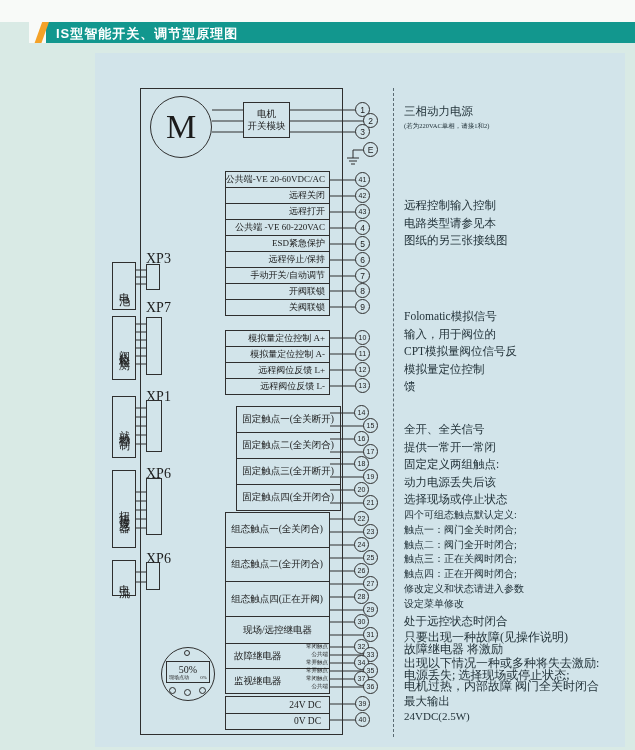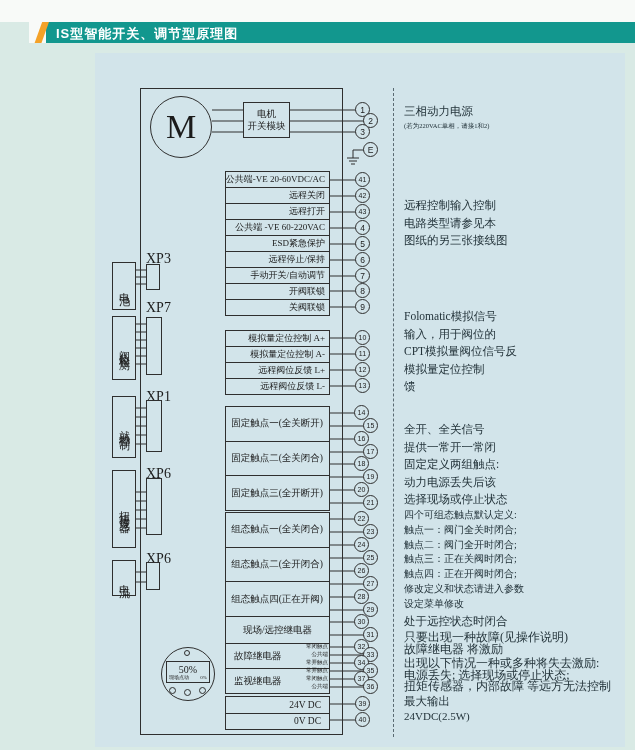--- a/index.html
+++ b/index.html
@@ -192,29 +192,32 @@
     </div>
   <div class="srow">
       <span>远程阀位反馈 L-</span>
     </div>
 </div>
 <div class="term" style="left:355px;top:330px">10</div>
 <div class="term" style="left:355px;top:346px">11</div>
 <div class="term" style="left:355px;top:362px">12</div>
 <div class="term" style="left:355px;top:378px">13</div>
 
-<div class="sec" style="left:225px;top:406px;width:105px;height:105px">
+<div class="sec" style="left:236px;top:406px;width:105px;height:105px">
   <div class="srow first md">
       <span>固定触点一(全关断开)</span>
     </div>
   <div class="srow md">
       <span>固定触点二(全关闭合)</span>
     </div>
   <div class="srow md">
       <span>固定触点三(全开断开)</span>
+    </div>
+  <div class="srow md">
+      <span>固定触点四(全开闭合)</span>
     </div>
 </div>
 <div class="term" style="left:354px;top:405px">14</div>
 <div class="term" style="left:363px;top:418px">15</div>
 <div class="term" style="left:354px;top:431px">16</div>
 <div class="term" style="left:363px;top:444px">17</div>
 <div class="term" style="left:354px;top:456px">18</div>
 <div class="term" style="left:363px;top:469px">19</div>
 <div class="term" style="left:354px;top:482px">20</div>
 <div class="term" style="left:363px;top:495px">21</div>
@@ -344,18 +347,18 @@
 <div class="ann a-lg" style="top:613px">
   <span class="l">处于远控状态时闭合</span>
 </div>
 <div class="ann a-sm" style="top:632px">
   <span class="l">只要出现一种故障(见操作说明)</span>
   <span class="l">故障继电器 将激励</span>
 </div>
 <div class="ann a-sm" style="top:658px">
   <span class="l">出现以下情况一种或多种将失去激励:</span>
   <span class="l">电源丢失; 选择现场或停止状态;</span>
-  <span class="l">扭矩传感器，内部故障 等远方无法控制</span>
+  <span class="l">电机过热，内部故障 阀门全关时闭合</span>
 </div>
 <div class="ann" style="top:694px">
   <span class="l" style="font-size:11.5px;line-height:15px">最大输出</span>
   <span class="l" style="font-size:11px;line-height:15px">24VDC(2.5W)</span>
 </div>
 
 </body></html>

